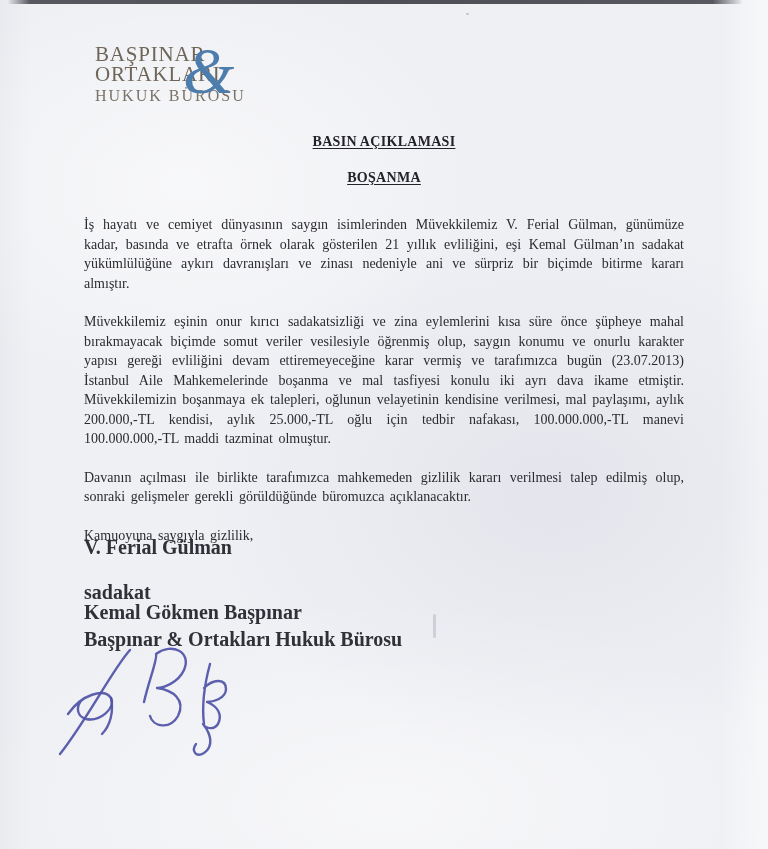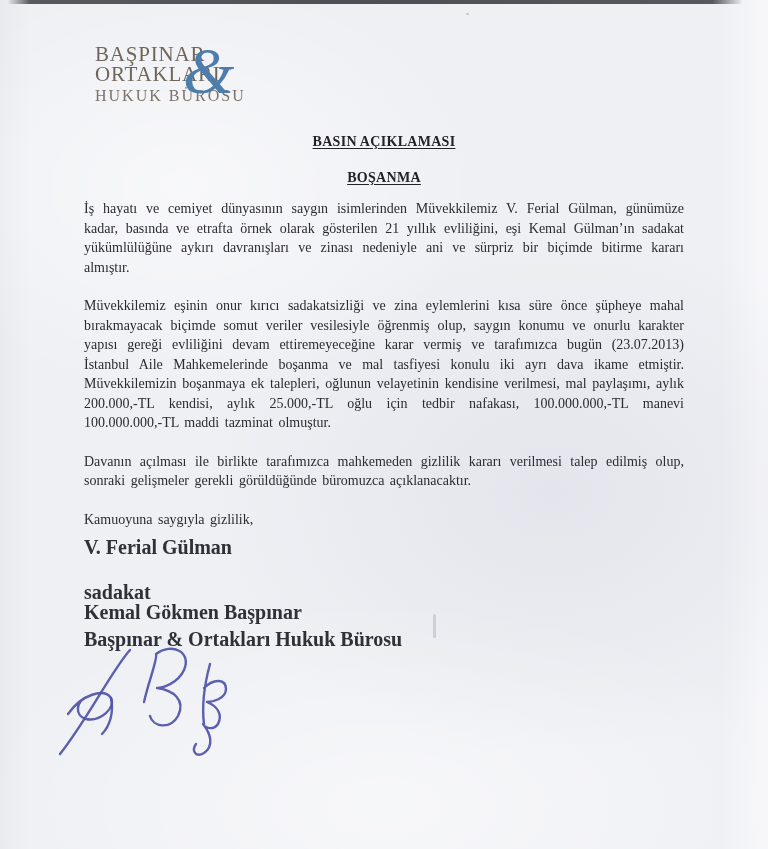--- a/index.html
+++ b/index.html
@@ -73,21 +73,21 @@
     margin: 0;
     font-size: 14px;
     font-weight: bold;
     letter-spacing: 0.3px;
     text-align: center;
     text-decoration: underline;
     text-underline-offset: 2px;
     color: #222228;
   }
   .title { margin-bottom: 20px; }
-  .subject { margin-bottom: 13px; }
+  .subject { margin-bottom: 29px; }
   .content p {
     margin: 0 0 19px 0;
     font-size: 14px;
     line-height: 19.5px;
     text-align: justify;
     word-spacing: 2px;
     color: #2b2b30;
   }
 
   

